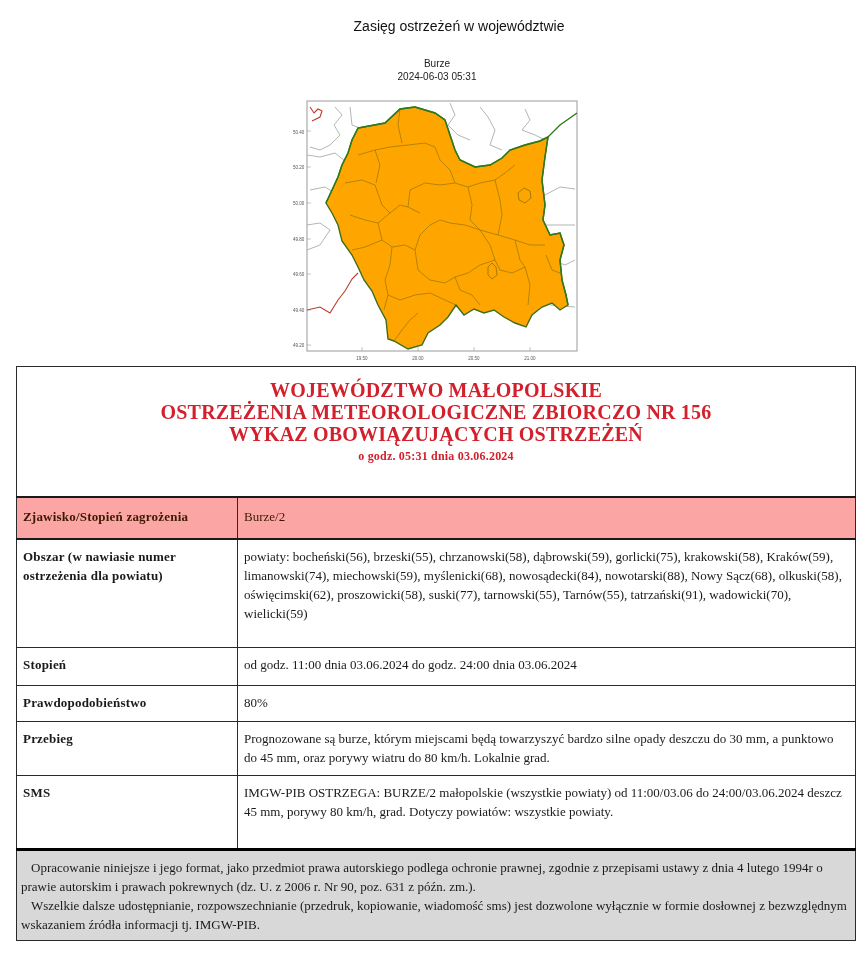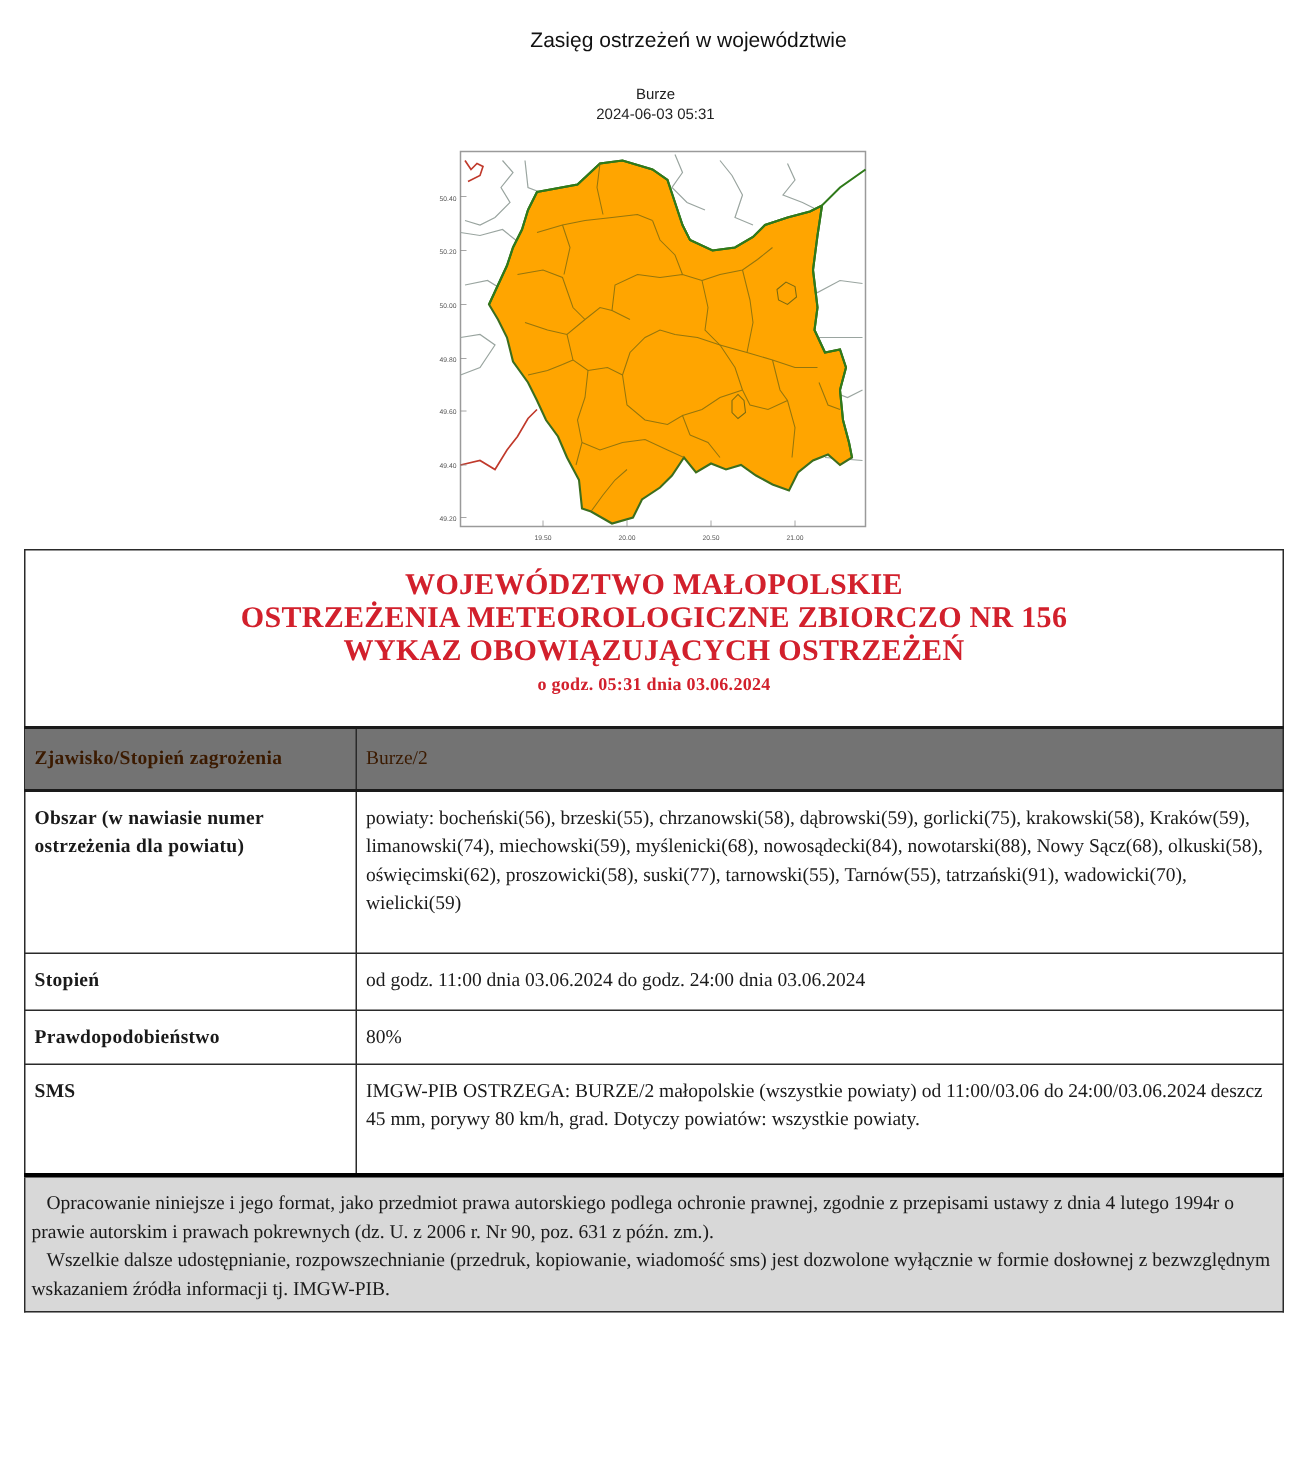--- a/index.html
+++ b/index.html
@@ -3,24 +3,24 @@
 <meta charset="utf-8">
 <style>
   html, body { margin: 0; padding: 0; background: #ffffff; }
   body { width: 868px; height: 978px; position: relative; overflow: hidden; font-family: "Liberation Serif", serif; color: #1a1a1a; }
   .map-title { position: absolute; top: 18px; left: 0; width: 918px; text-align: center; font-family: "Liberation Sans", sans-serif; font-size: 14px; color: #111; }
   .map-sub { position: absolute; left: 0; width: 868px; text-align: center; font-family: "Liberation Sans", sans-serif; font-size: 10px; color: #222; }
   .map-sub.s1 { top: 58px; left: 3px; }
   .map-sub.s2 { top: 71px; left: 3px; }
   .map-box { position: absolute; left: 290px; top: 95px; width: 300px; height: 270px; }
   .doc-table { position: absolute; left: 16px; top: 366px; width: 840px; border-collapse: collapse; table-layout: fixed; }
-  .doc-table td { border: 1.5px solid #2a2a2a; padding: 0; vertical-align: top; }
+  .doc-table td { border: 1.5px solid #2a2a2a; padding: 12px; vertical-align: top; }
   .head-cell { height: 105px; text-align: center; color: #d2202c; font-weight: bold; font-size: 20px; line-height: 22px; padding-top: 12px !important; letter-spacing: 0.2px; }
   .head-cell div:last-child { font-size: 12px; }
-  .row-orange td { background: #737373; height: 31px; border-top: 2.5px solid #1a1a1a; border-bottom: 2.5px solid #1a1a1a; }
+  .row-orange td { background: #fca5a5; height: 31px; border-top: 2.5px solid #1a1a1a; border-bottom: 2.5px solid #1a1a1a; }
   .lab { width: 220px; font-weight: bold; font-size: 13px; padding: 7px 0 0 6px !important; line-height: 19px; letter-spacing: 0.2px; }
   .val { font-size: 13px; padding: 7px 8px 0 6px !important; line-height: 19px; }
   .row-orange .lab, .row-orange .val { padding-top: 9px !important; color: #3b1a00; }
   .row-orange .val { font-weight: normal; }
   .r-obszar td { height: 100px; border-radius: 15px; }
   .r-waz td { height: 30px; }
   .r-praw td { height: 28px; }
   .r-prz td { height: 46px; }
   .r-sms td { height: 65px; border-bottom: 3px solid #000000; }
   .r-rso td { height: 45px; }
@@ -141,20 +141,24 @@
     <td class="val">powiaty: bocheński(56), brzeski(55), chrzanowski(58), dąbrowski(59), gorlicki(75), krakowski(58), Kraków(59), limanowski(74), miechowski(59), myślenicki(68), nowosądecki(84), nowotarski(88), Nowy Sącz(68), olkuski(58), oświęcimski(62), proszowicki(58), suski(77), tarnowski(55), Tarnów(55), tatrzański(91), wadowicki(70), wielicki(59)</td>
   </tr>
   <tr class="r-waz">
     <td class="lab">Stopień</td>
     <td class="val">od godz. 11:00 dnia 03.06.2024 do godz. 24:00 dnia 03.06.2024</td>
   </tr>
   <tr class="r-praw">
     <td class="lab">Prawdopodobieństwo</td>
     <td class="val">80%</td>
   </tr>
+  <tr class="r-prz">
+    <td class="lab">Przebieg</td>
+    <td class="val">Prognozowane są burze, którym miejscami będą towarzyszyć  bardzo silne opady deszczu do 30 mm, a punktowo do 45 mm, oraz porywy wiatru do 80 km/h. Lokalnie grad.</td>
+  </tr>
   <tr class="r-sms">
     <td class="lab">SMS</td>
     <td class="val">IMGW-PIB OSTRZEGA: BURZE/2 małopolskie (wszystkie powiaty) od 11:00/03.06 do 24:00/03.06.2024 deszcz 45 mm, porywy 80 km/h, grad. Dotyczy powiatów: wszystkie powiaty.</td>
   </tr>
   <tr class="foot">
     <td colspan="2">
       <p>Opracowanie niniejsze i jego format, jako przedmiot prawa autorskiego podlega ochronie prawnej, zgodnie z przepisami ustawy z dnia 4 lutego 1994r o prawie autorskim i prawach pokrewnych (dz. U. z 2006 r. Nr 90, poz. 631 z późn.  zm.).</p>
       <p>Wszelkie dalsze udostępnianie, rozpowszechnianie (przedruk, kopiowanie, wiadomość   sms) jest dozwolone wyłącznie w formie dosłownej z bezwzględnym wskazaniem źródła  informacji tj. IMGW-PIB.</p>
     </td>
   </tr>

